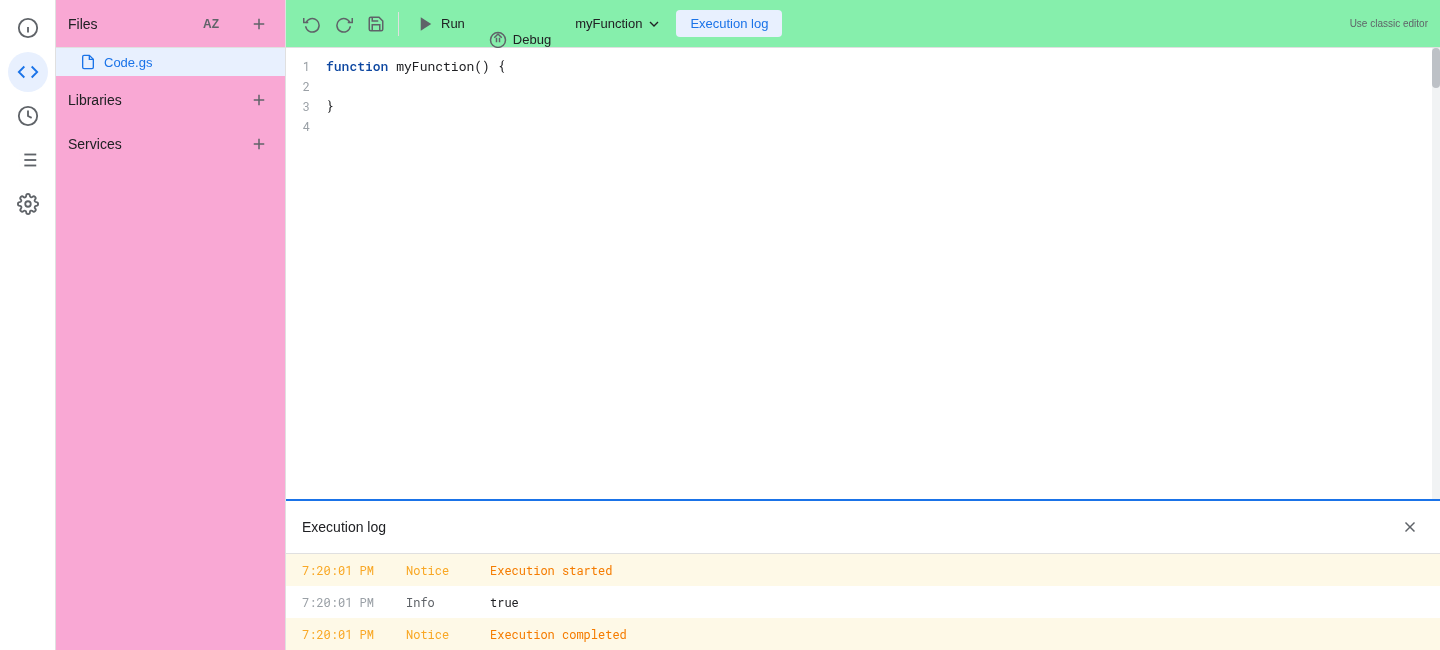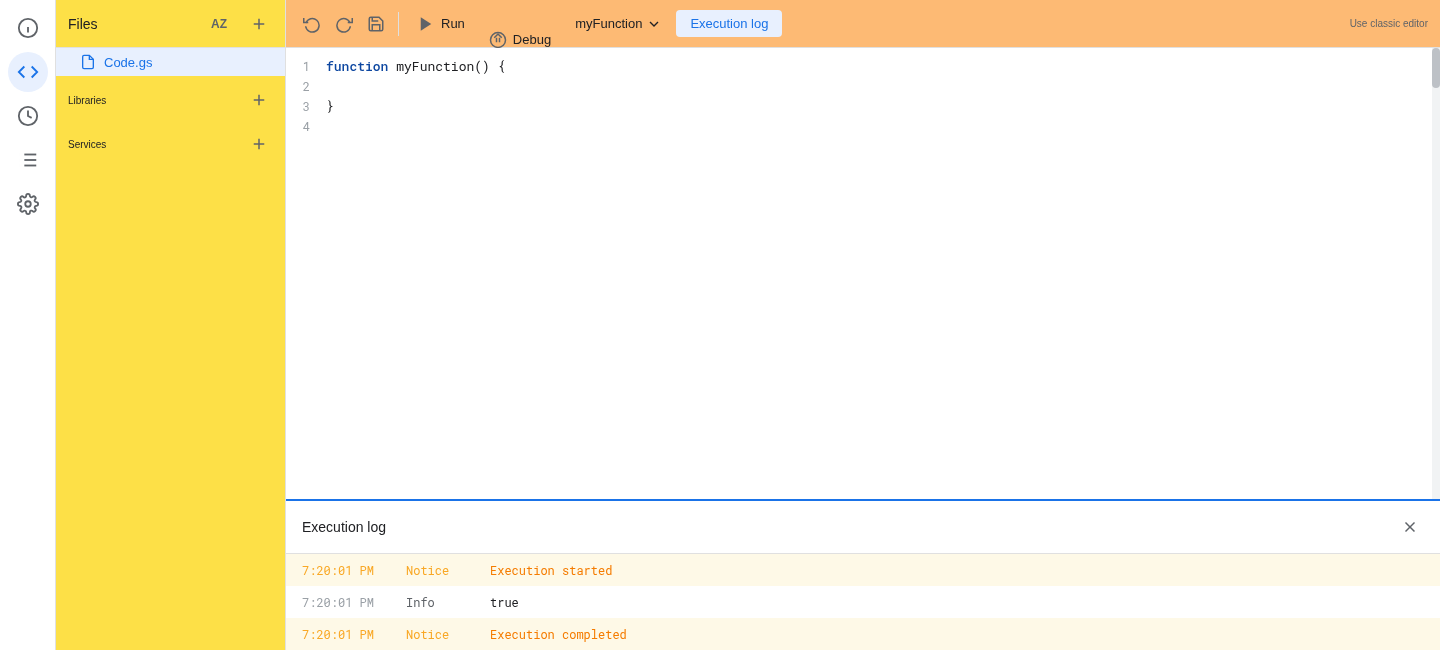--- a/index.html
+++ b/index.html
@@ -26,21 +26,21 @@
       border-radius: 50%;
       cursor: pointer;
       color: #5f6368;
     }
     .icon-bar-item.active { color: #1a73e8; background: #e8f0fe; }
     .icon-bar-item svg { width: 22px; height: 22px; }
 
     
     .file-panel {
       width: 230px;
-      background: #fde047;
+      background: #f9a8d4;
       border-right: 1px solid #e0e0e0;
       display: flex;
       flex-direction: column;
       flex-shrink: 0;
     }
     .file-panel-header {
       display: flex;
       align-items: center;
       justify-content: space-between;
       padding: 8px 12px;
@@ -48,21 +48,21 @@
       height: 48px;
     }
     .file-panel-header-title {
       font-size: 14px;
       font-weight: 500;
       color: #202124;
     }
     .file-panel-header-actions {
       display: flex;
       align-items: flex-end;
-      gap: 12px;
+      gap: 20px;
     }
     .icon-btn {
       width: 28px;
       height: 28px;
       display: flex;
       align-items: center;
       justify-content: center;
       cursor: pointer;
       border-radius: 4px;
       color: #5f6368;
@@ -80,41 +80,41 @@
     }
     .file-item.active { background: #e8f0fe; color: #1a73e8; }
 
     .section-header {
       display: flex;
       align-items: center;
       justify-content: space-between;
       padding: 10px 12px 6px 12px;
     }
     .section-title {
-      font-size: 10px;
+      font-size: 14px;
       font-weight: 500;
       color: #202124;
     }
 
     
     .main-area {
       flex: 1;
       display: flex;
       flex-direction: column;
       background: #f8f9fa;
       min-width: 0;
     }
 
     
     .toolbar {
       display: flex;
       align-items: center;
       padding: 0 12px;
       height: 48px;
-      background: #fdba74;
+      background: #86efac;
       border-bottom: 1px solid #e0e0e0;
       gap: 4px;
       flex-shrink: 0;
     }
     .toolbar-separator {
       width: 1px;
       height: 24px;
       background: #e0e0e0;
       margin: 0 4px;
     }

